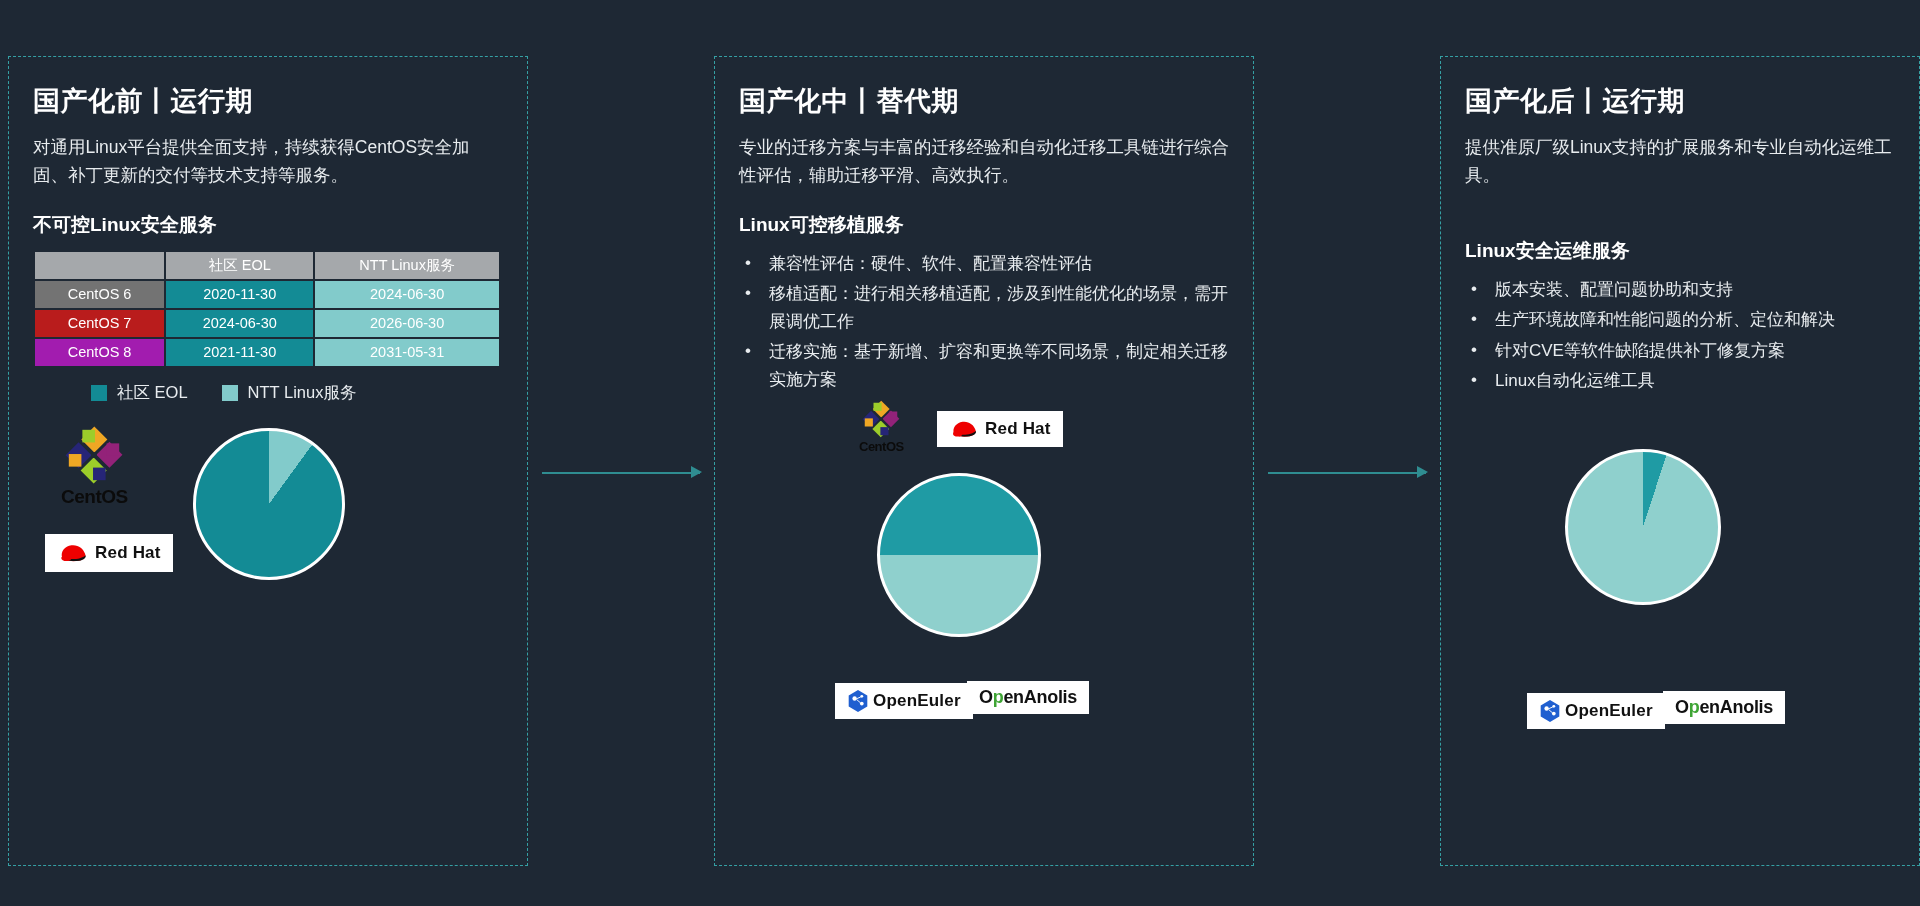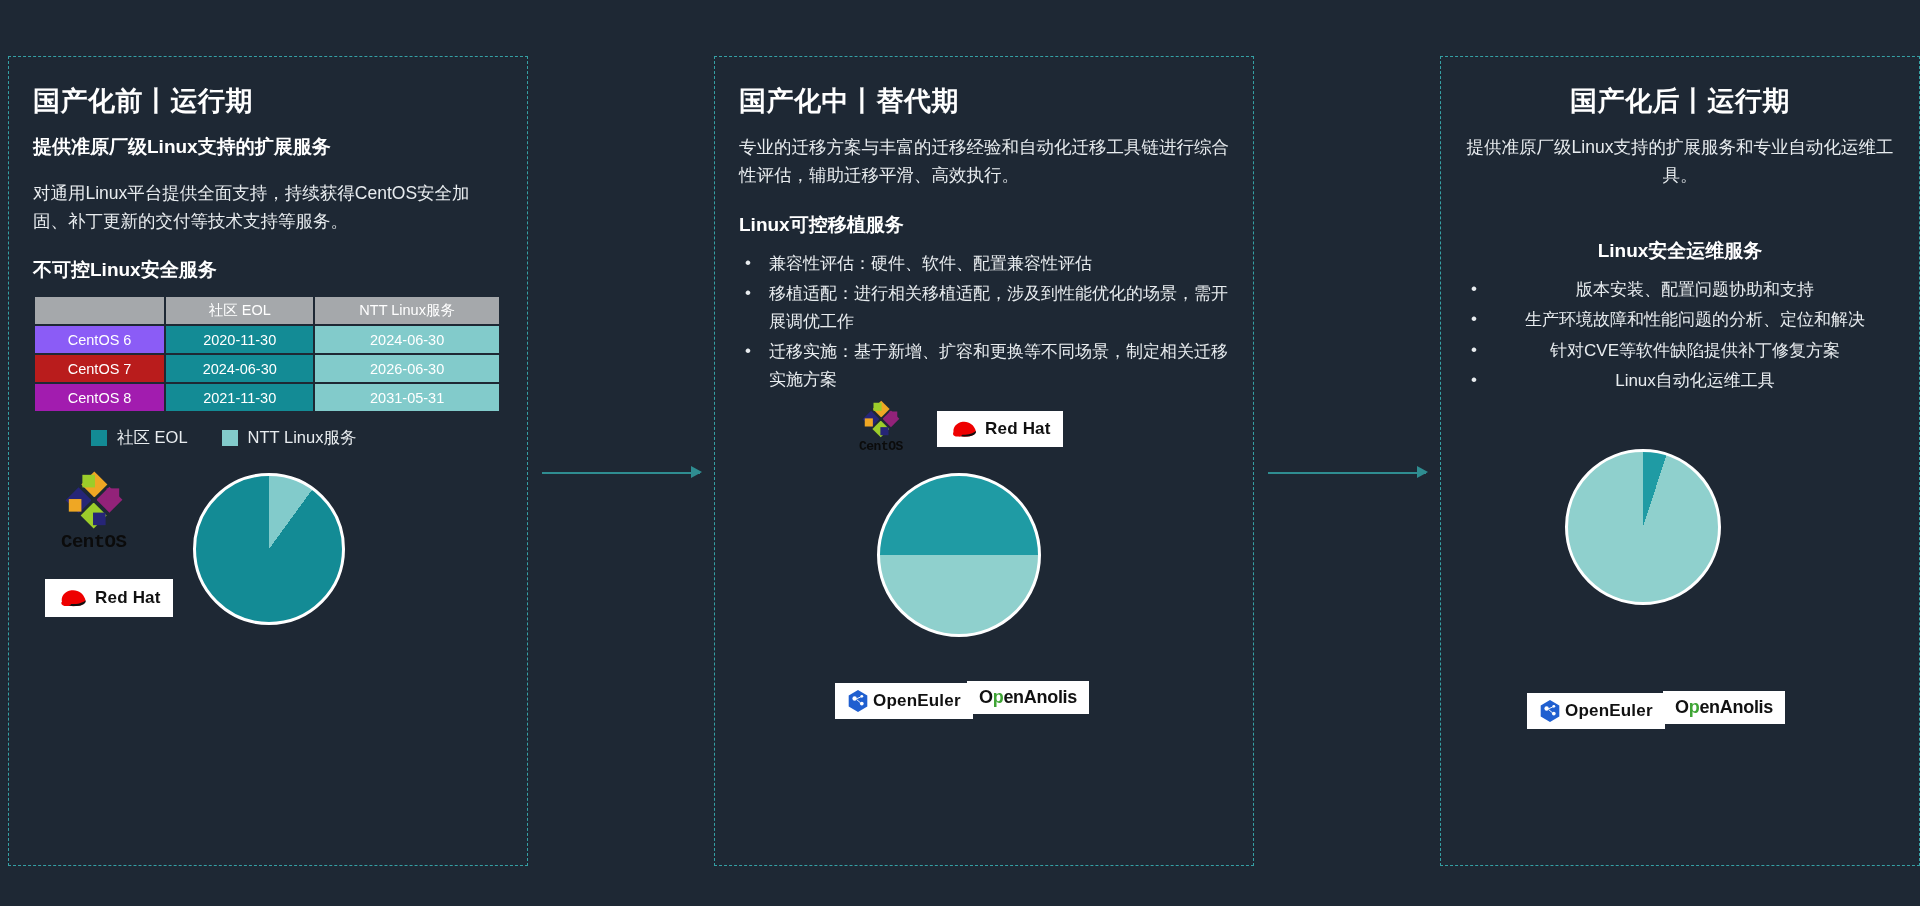--- a/index.html
+++ b/index.html
@@ -20,21 +20,21 @@
 
   
   .panel {
     position: relative;
     border: 1px dashed #35a0a4;
     padding: 26px 24px 10px 24px;
     flex: 0 0 auto;
   }
   .panel-1 { width: 520px; margin-left: 8px; }
   .panel-2 { width: 540px; margin-left: 0px; }
-  .panel-3 { width: 480px; margin-left: 0px; text-align: center; }
+  .panel-3 { width: 480px; margin-left: 0px; }
 
   .connector {
     flex: 1 1 auto;
     position: relative;
     min-width: 80px;
   }
   .arrow-line {
     position: absolute;
     top: 416px;
     left: 14px; right: 14px;
@@ -110,21 +110,21 @@
     height: 27px;
     font-size: 14.5px;
     font-weight: normal;
     color: #ffffff;
     text-align: center;
     padding: 0 6px;
     white-space: nowrap;
   }
   .eol-table th.blank-head { background: #a5a8ab; }
   .eol-table th.grey-head  { background: #a5a8ab; }
-  .eol-table td.row-label  { background: #8b5cf6; }
+  .eol-table td.row-label  { background: #737373; }
   .eol-table tr:nth-child(3) td.row-label { background: #b91c1c; }
   .eol-table tr:nth-child(4) td.row-label { background: #a21caf; }
   .eol-table td.c-eol  { background: #138b95; }
   .eol-table td.c-ntt  { background: #82cbcb; }
 
   
   .legend {
     display: flex;
     align-items: center;
     gap: 34px;
@@ -149,21 +149,20 @@
     letter-spacing: 0.2px;
     white-space: nowrap;
   }
   .centos-mark { text-align: center; }
   .centos-word {
     font-size: 19px;
     font-weight: bold;
     color: #0b0b0b;
     letter-spacing: -0.5px;
     margin-top: -4px;
-    font-family: Liberation Mono, monospace;
   }
 
   
   .chart-zone { position: relative; }
   .pie { border-radius: 50%; }
 
   
   .p1-art { position: relative; height: 240px; margin-top: 6px; }
   .p1-centos { position: absolute; left: 28px; top: 8px; }
   .p1-redhat { position: absolute; left: 12px; top: 118px; }
@@ -187,21 +186,20 @@
   .anolis-word { font-size: 18px; font-weight: bold; color: #111; letter-spacing: -0.3px; }
   .anolis-p { color: #3fa535; }
 </style>
 </head>
 <body>
 
 <div class="stage-board">
 
   <section class="panel panel-1">
     <h1 class="panel-title">国产化前丨运行期</h1>
-    <h2 class="panel-subtitle">提供准原厂级Linux支持的扩展服务</h2>
     <p class="panel-desc">对通用Linux平台提供全面支持，持续获得CentOS安全加固、补丁更新的交付等技术支持等服务。</p>
     <h3 class="section-head">不可控Linux安全服务</h3>
 
     <table class="eol-table">
       <tbody>
           <tr>
         <th class="blank-head"></th>
         <th class="grey-head">社区 EOL</th>
         <th class="grey-head">NTT Linux服务</th>
       </tr>

